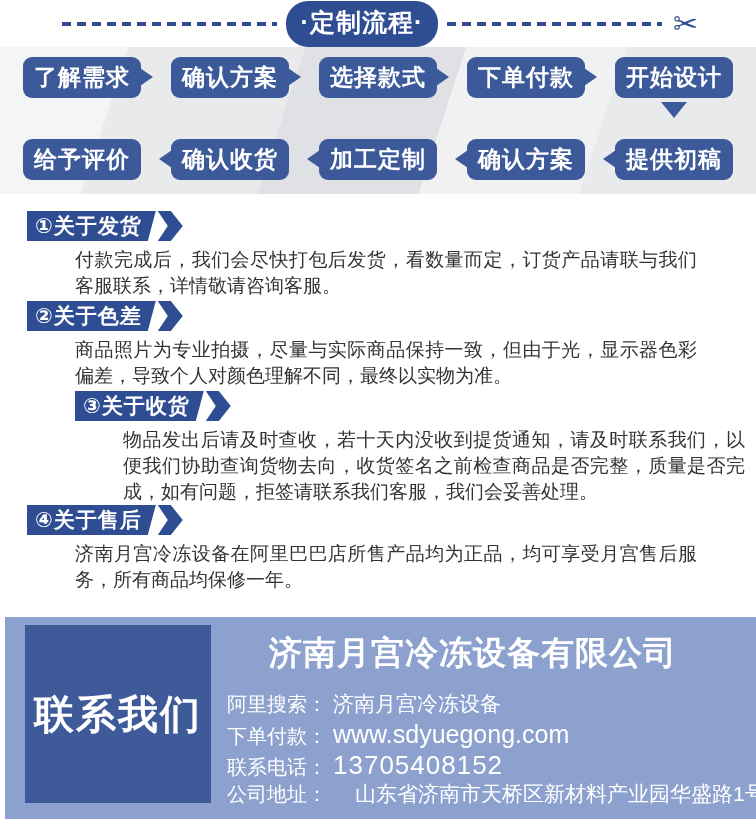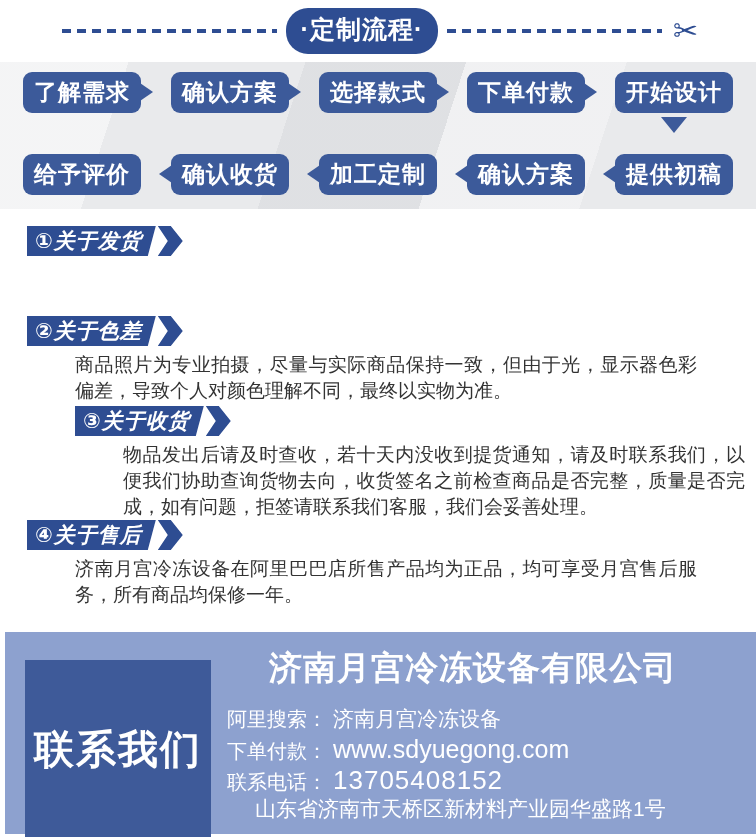--- a/index.html
+++ b/index.html
@@ -1,20 +1,20 @@
 <!DOCTYPE html>
 <html><head>
 <meta charset="utf-8">
 <style>
   * { box-sizing: border-box; margin: 0; padding: 0; }
   html, body { width: 756px; background: #fff; font-family: "Liberation Sans", "DejaVu Sans", sans-serif; }
   .page { width: 756px; height: 837px; overflow: hidden; background: #fff; }
 
   
-  .cut-header { height: 62px; display: flex; align-items: center; padding: 0 58px 0 62px; gap: 9px; }
+  .cut-header { height: 47px; display: flex; align-items: center; padding: 0 58px 0 62px; gap: 9px; }
   .dash { flex: 1; height: 4px;
           background: repeating-linear-gradient(90deg, #2e4d92 0 9px, transparent 9px 15px); }
   .pill { background: #2e4d92; color: #fff; font-size: 25px; font-weight: bold;
           padding: 5px 15px 8px; border-radius: 22px; letter-spacing: 1px; white-space: nowrap; }
   .scissors { color: #2e4d92; font-size: 30px; line-height: 1; margin-left: 2px; }
 
   
   .flow { height: 147px; padding: 10px 23px 0;
           background-color: #e9eaec;
           background-image: linear-gradient(108deg, rgba(255,255,255,.5) 0 16%, rgba(255,255,255,0) 16% 38%,
@@ -34,29 +34,29 @@
               border-top: 16px solid #3c5a9a; }
 
   
   .faq { padding: 17px 0 0 27px; }
   .faq-sec.s1, .faq-sec.s2 { height: 90px; }
   .faq-sec.s3 { height: 114px; margin-left: 48px; }
   .faq-sec.s4 { height: 88px; }
   .faq-head { display: flex; align-items: stretch; height: 30px; }
   .faq-banner { background: #2e4d92; color: #fff; font-size: 21px; font-weight: bold; letter-spacing: 1px;
                 display: flex; align-items: center; padding: 0 14px 0 8px;
-                clip-path: polygon(0 0, 100% 0, calc(100% - 8px) 100%, 0 100%); font-style: italic; }
+                clip-path: polygon(0 0, 100% 0, calc(100% - 8px) 100%, 0 100%); }
   .faq-chev { width: 25px; background: #2e4d92; margin-left: 2px;
               clip-path: polygon(0 0, 52% 0, 100% 50%, 52% 100%, 0 100%, 40% 50%); }
   .faq-body { margin: 6px 0 0 48px; width: 622px; font-size: 19px; line-height: 26px;
               color: #333; text-align: justify; }
 
   
   .contact { position: relative; margin: 24px 0 0 5px; height: 202px; background: #8da1cf; }
-  .contact-box { position: absolute; left: 20px; top: 28px; width: 186px; height: 178px;
+  .contact-box { position: absolute; left: 20px; top: 8px; width: 186px; height: 178px;
                  background: #3e5a99; color: #fff; font-size: 40px; font-weight: bold; letter-spacing: 2px;
                  display: flex; align-items: center; justify-content: center; white-space: nowrap; }
   .contact-right { margin-left: 222px; padding-top: 10px; color: #fff; }
   .company { width: 492px; text-align: center; font-size: 33px; font-weight: bold;
              letter-spacing: 1px; margin: 4px 0 14px; white-space: nowrap; }
   .info-line { display: flex; align-items: baseline; height: 30px; white-space: nowrap; }
   .info-label { font-size: 20px; }
   .info-value { margin-left: 6px; }
   .v0 { font-size: 21px; }
   .v1 { font-size: 25px; }
@@ -121,20 +121,21 @@
       </div>
     </div>
   </div>
 
   <div class="faq">
     <div class="faq-sec s1">
       <div class="faq-head">
         <div class="faq-banner">①关于发货</div>
         <div class="faq-chev"></div>
       </div>
+      <div class="faq-body">付款完成后，我们会尽快打包后发货，看数量而定，订货产品请联与我们客服联系，详情敬请咨询客服。</div>
     </div>
 
     <div class="faq-sec s2">
       <div class="faq-head">
         <div class="faq-banner">②关于色差</div>
         <div class="faq-chev"></div>
       </div>
       <div class="faq-body">商品照片为专业拍摄，尽量与实际商品保持一致，但由于光，显示器色彩偏差，导致个人对颜色理解不同，最终以实物为准。</div>
     </div>
 
@@ -166,18 +167,19 @@
       </div>
       <div class="info-line">
         <span class="info-label">下单付款：</span>
         <span class="info-value v1">www.sdyuegong.com</span>
       </div>
       <div class="info-line">
         <span class="info-label">联系电话：</span>
         <span class="info-value v2">13705408152</span>
       </div>
       <div class="info-line">
+        <span class="info-label">公司地址：</span>
         <span class="info-value v3">山东省济南市天桥区新材料产业园华盛路1号</span>
       </div>
     </div>
   </div>
 
 </div>
 
 </body></html>

